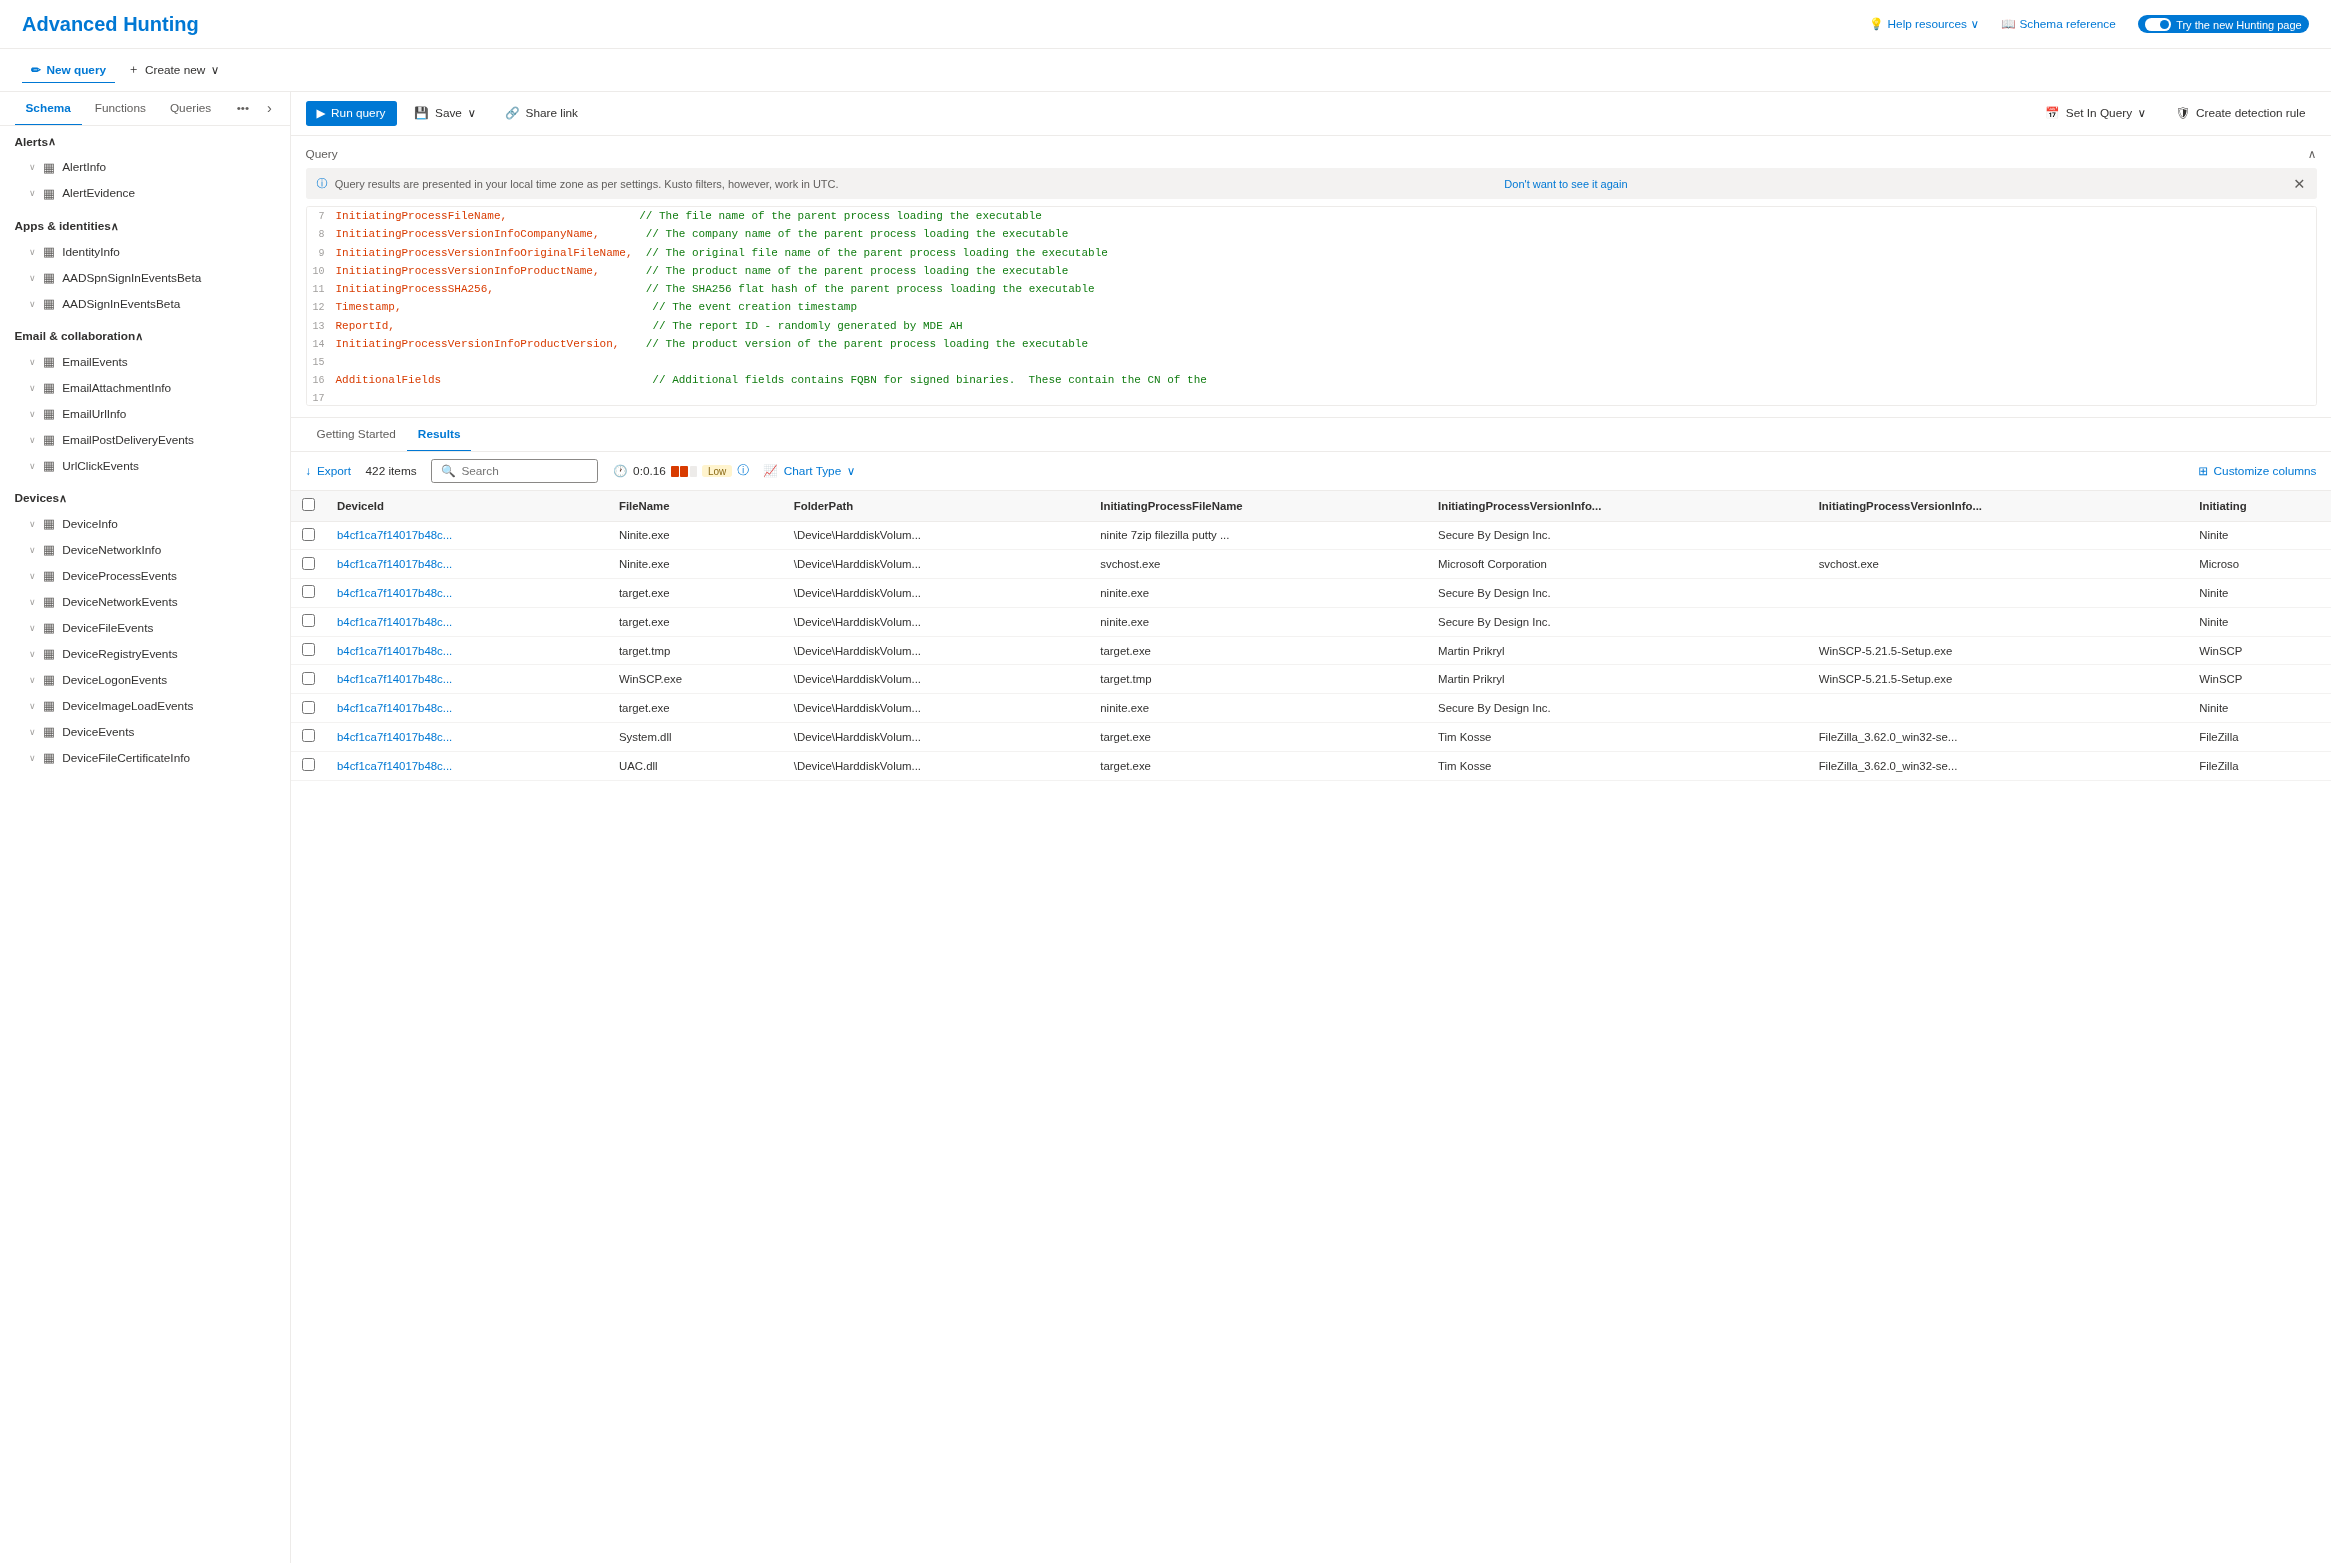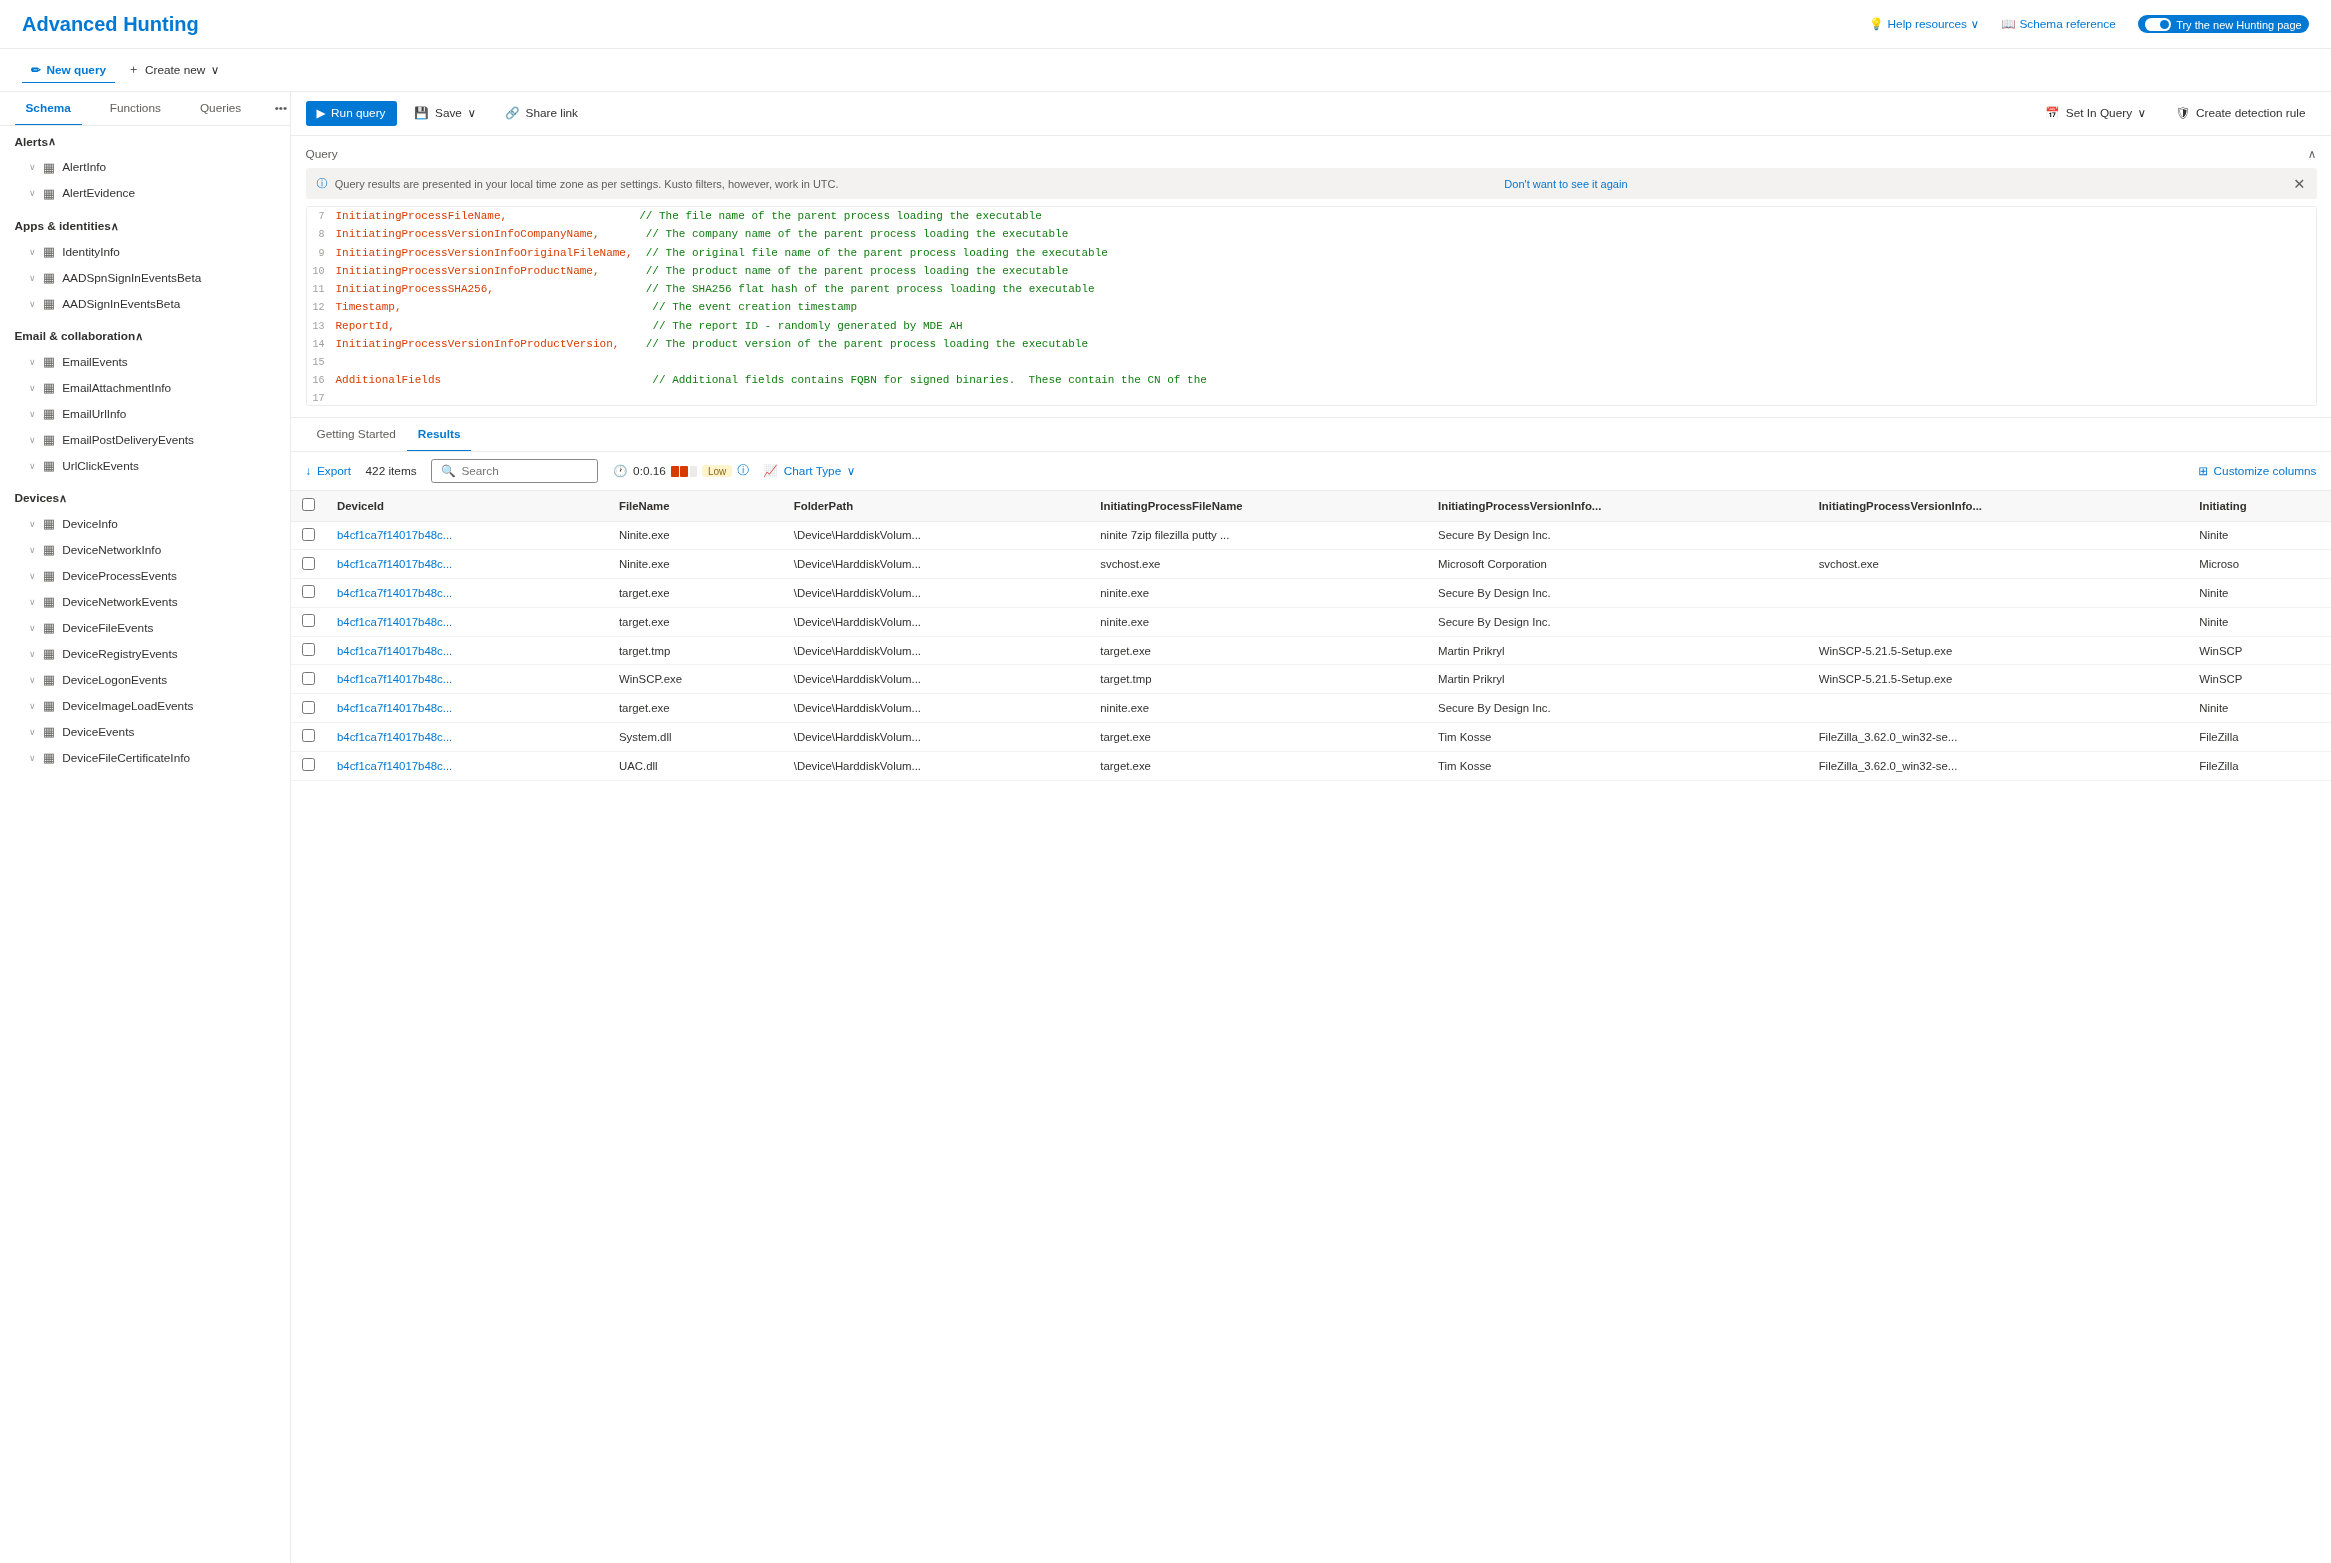--- a/index.html
+++ b/index.html
@@ -17,21 +17,21 @@
     
     .action-bar { display: flex; align-items: center; gap: 3.6px; padding: 7.3px 22px; border-bottom: 0.9px solid #edebe9; }
     .action-btn { display: flex; align-items: center; gap: 5.5px; padding: 5.5px 11px; border: none; background: transparent; cursor: pointer; color: #323130; font-size: 11.8px; border-radius: 2.7px; }
     .action-btn.primary { background: #0078d4; color: white; border-radius: 2.7px; }
     
     
     .main-layout { display: flex; height: calc(100vh - 91px); }
     
     
     .sidebar { width: 291px; min-width: 291px; border-right: 0.9px solid #edebe9; overflow-y: auto; padding-bottom: 18px; }
-    .sidebar-tabs { display: flex; align-items: center; padding: 0 14.5px; border-bottom: 0.9px solid #edebe9; gap: 17px; }
+    .sidebar-tabs { display: flex; align-items: center; padding: 0 14.5px; border-bottom: 0.9px solid #edebe9; gap: 2px; }
     .sidebar-tab { padding: 9px 11px; cursor: pointer; font-size: 11.8px; color: #605e5c; border-bottom: 1.8px solid transparent; }
     .sidebar-tab.active { color: #0078d4; border-bottom: 1.8px solid #0078d4; font-weight: 600; }
     .sidebar-tab-more { margin-left: auto; color: #605e5c; cursor: pointer; padding: 9px 5.5px; }
     .sidebar-collapse-btn { margin-left: auto; color: #605e5c; cursor: pointer; font-size: 14.5px; padding: 3.6px; }
     
     .sidebar-section { margin-bottom: 3.6px; }
     .sidebar-section-header { display: flex; align-items: center; justify-content: flex-start; padding: 9px 14.5px 5.5px; font-weight: 600; font-size: 11.8px; color: #323130; cursor: pointer; }
     .sidebar-item { display: flex; align-items: center; gap: 7.3px; padding: 5.5px 14.5px 5.5px 29px; cursor: pointer; color: #323130; font-size: 11.8px; }
     .sidebar-item-icon { color: #605e5c; font-size: 12.7px; }
     .sidebar-item-label { flex: 1; }

